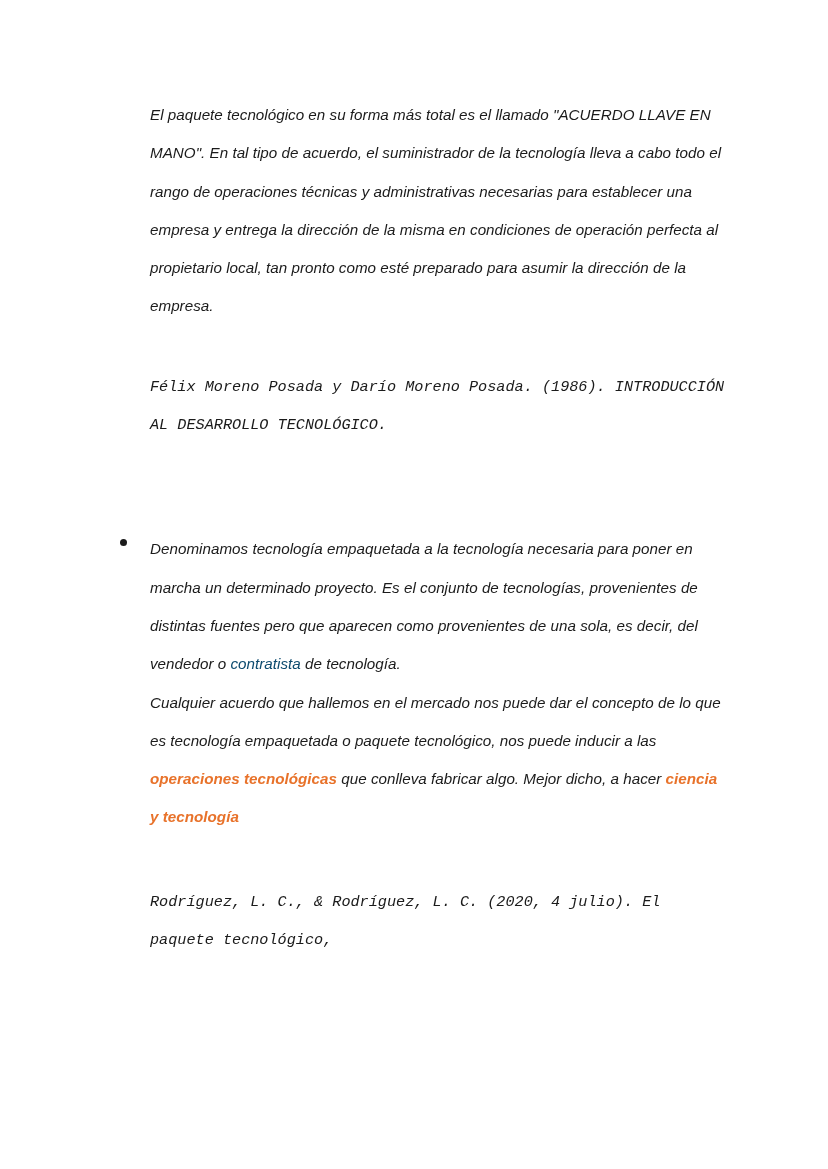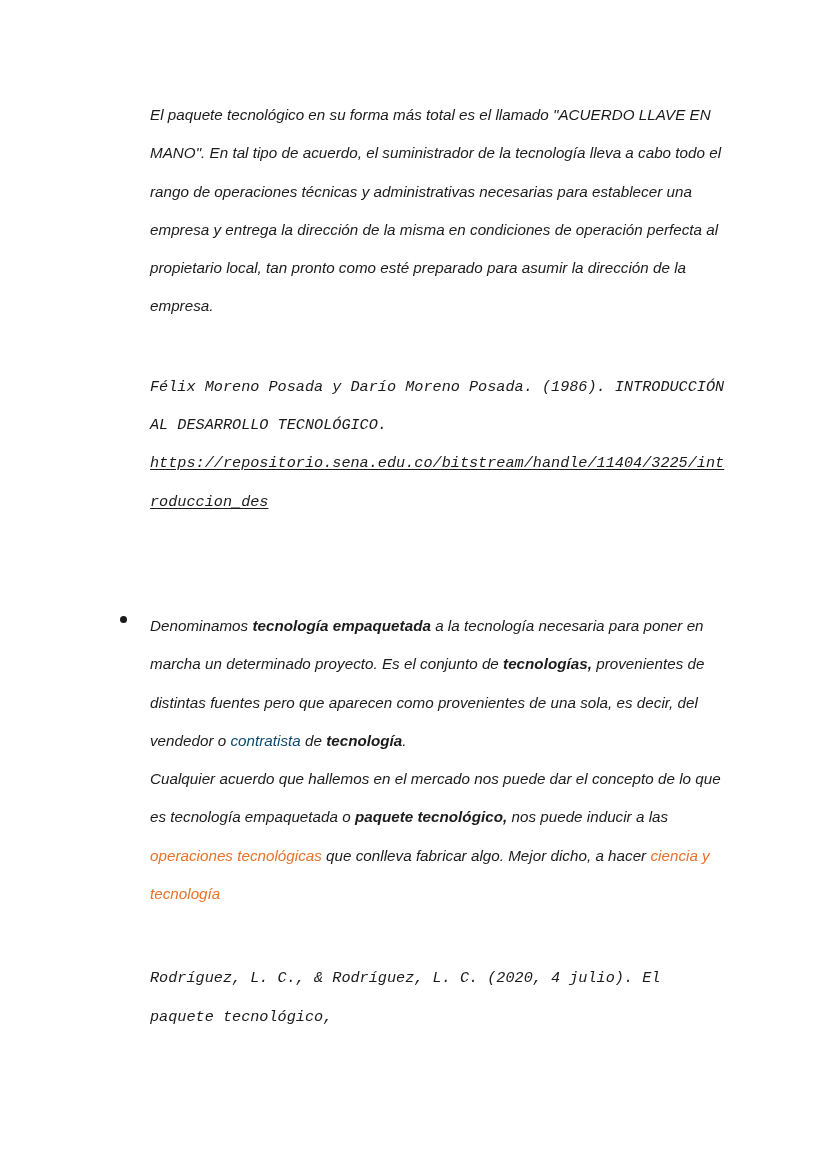--- a/index.html
+++ b/index.html
@@ -48,28 +48,28 @@
   .bullet-marker {
     position: absolute;
     left: -30px;
     top: 9px;
     width: 7px;
     height: 7px;
     border-radius: 50%;
     background: #1b1b1b;
   }
   b, .bold {
-    font-weight: bold;
+    font-weight: normal;
   }
   .accent {
     color: #0c4a6e;
   }
   .accent-bold {
     color: #e8722a;
-    font-weight: normal;
+    font-weight: bold;
   }
   .link {
     color: #2f5fc8;
     text-decoration: underline;
     text-underline-offset: 2px;
     word-break: break-all;
     cursor: pointer;
   }
   .link-line {
     display: block;
@@ -88,21 +88,20 @@
 
 <div class="page">
   <div class="doc-body">
 
     <p class="para">El paquete tecnológico en su forma más total es el llamado "ACUERDO LLAVE EN MANO". En tal tipo de acuerdo, el suministrador de la tecnología lleva a cabo todo el rango de operaciones técnicas y administrativas necesarias para establecer una empresa y entrega la dirección de la misma en condiciones de operación perfecta al propietario local, tan pronto como esté preparado para asumir la dirección de la empresa.</p>
 
     <div class="block-gap-1"></div>
 
     <p class="citation"> Félix Moreno Posada y Darío Moreno Posada. (1986). INTRODUCCIÓN AL DESARROLLO TECNOLÓGICO.</p>
 
-    <a class="citation link link-line">https://repositorio.sena.edu.co/bitstream/handle/11404/3225/introduccion_des</a>
 
 
     <div class="block-gap-2"></div>
 
     <div class="bullet-block">
       <span class="bullet-marker"></span>
       <p class="para"><span>Denominamos </span><b>tecnología empaquetada</b><span> a la tecnología necesaria para poner en marcha un determinado proyecto. Es el conjunto de </span><b>tecnologías,</b><span> provenientes de distintas fuentes pero que aparecen como provenientes de una sola, es decir, del vendedor o </span><span class="accent">contratista</span><span> de </span><b>tecnología</b><span>.</span></p>
 
       <p class="para"><span>Cualquier acuerdo que hallemos en el mercado nos puede dar el concepto de lo que es tecnología empaquetada o </span><b>paquete tecnológico,</b><span> nos puede inducir a las  </span><span class="accent-bold">operaciones tecnológicas</span><span> que conlleva fabricar algo. Mejor dicho, a hacer </span><span class="accent-bold">ciencia y tecnología</span></p>
     </div>

